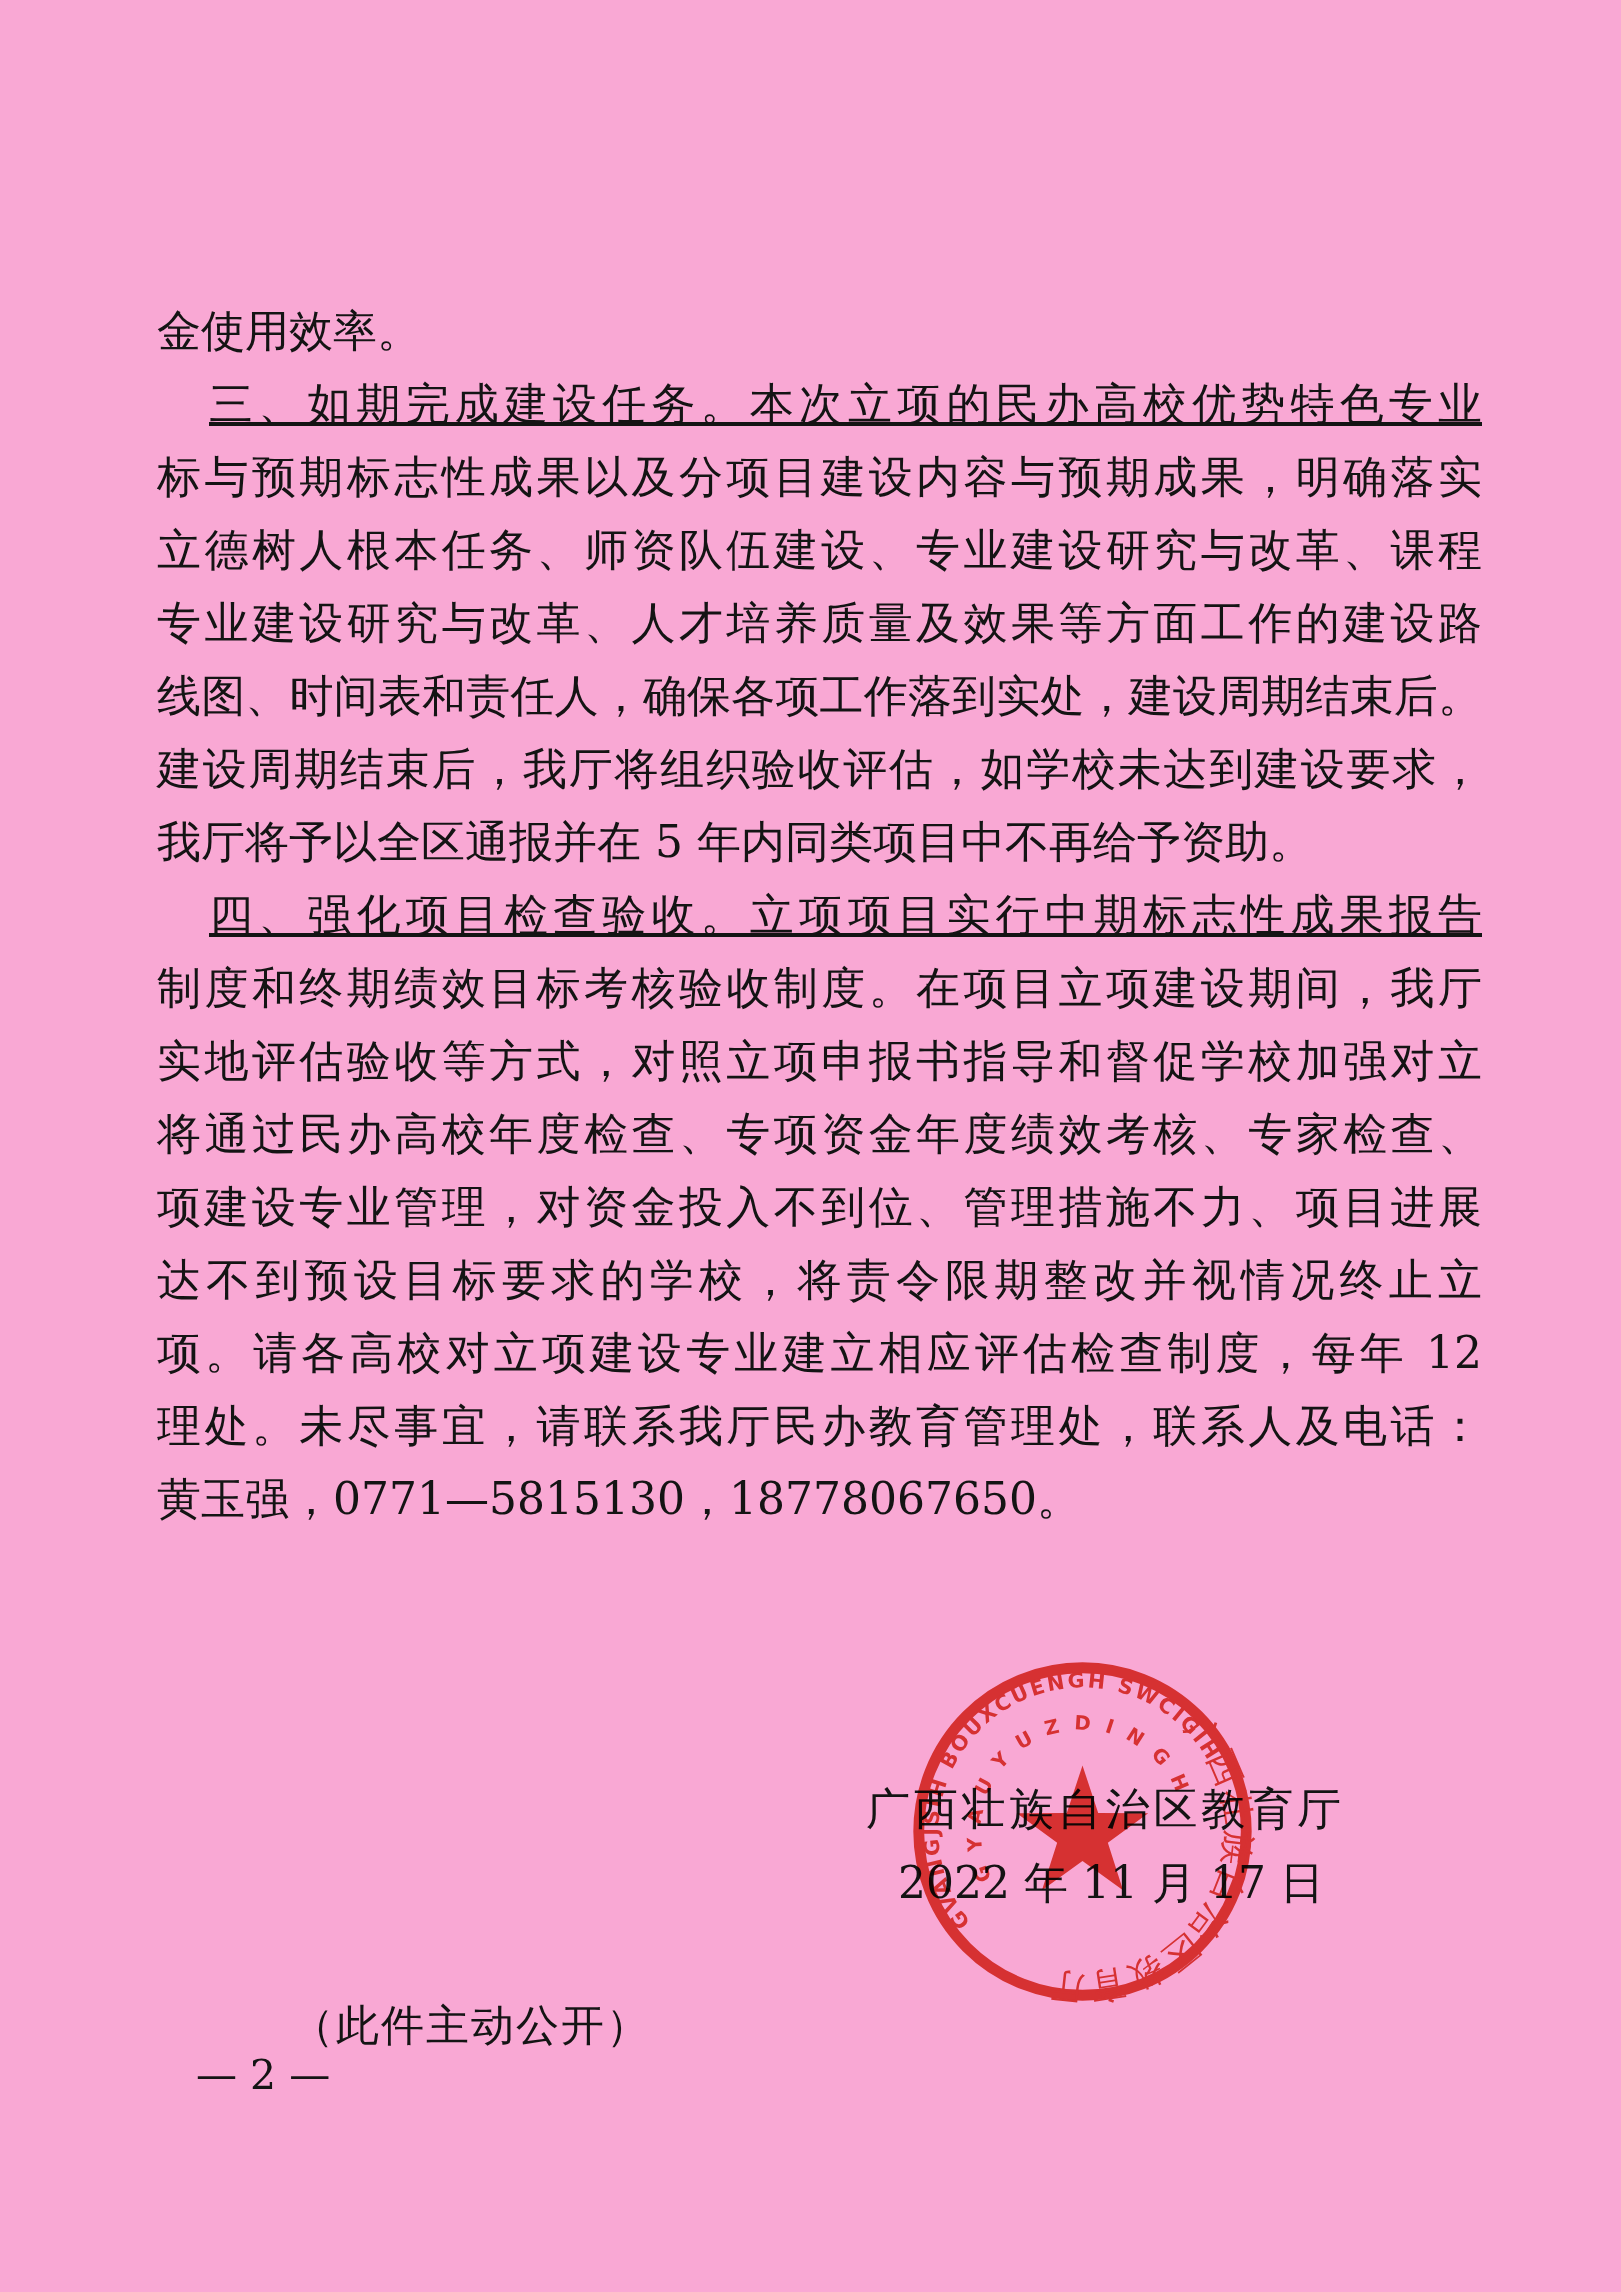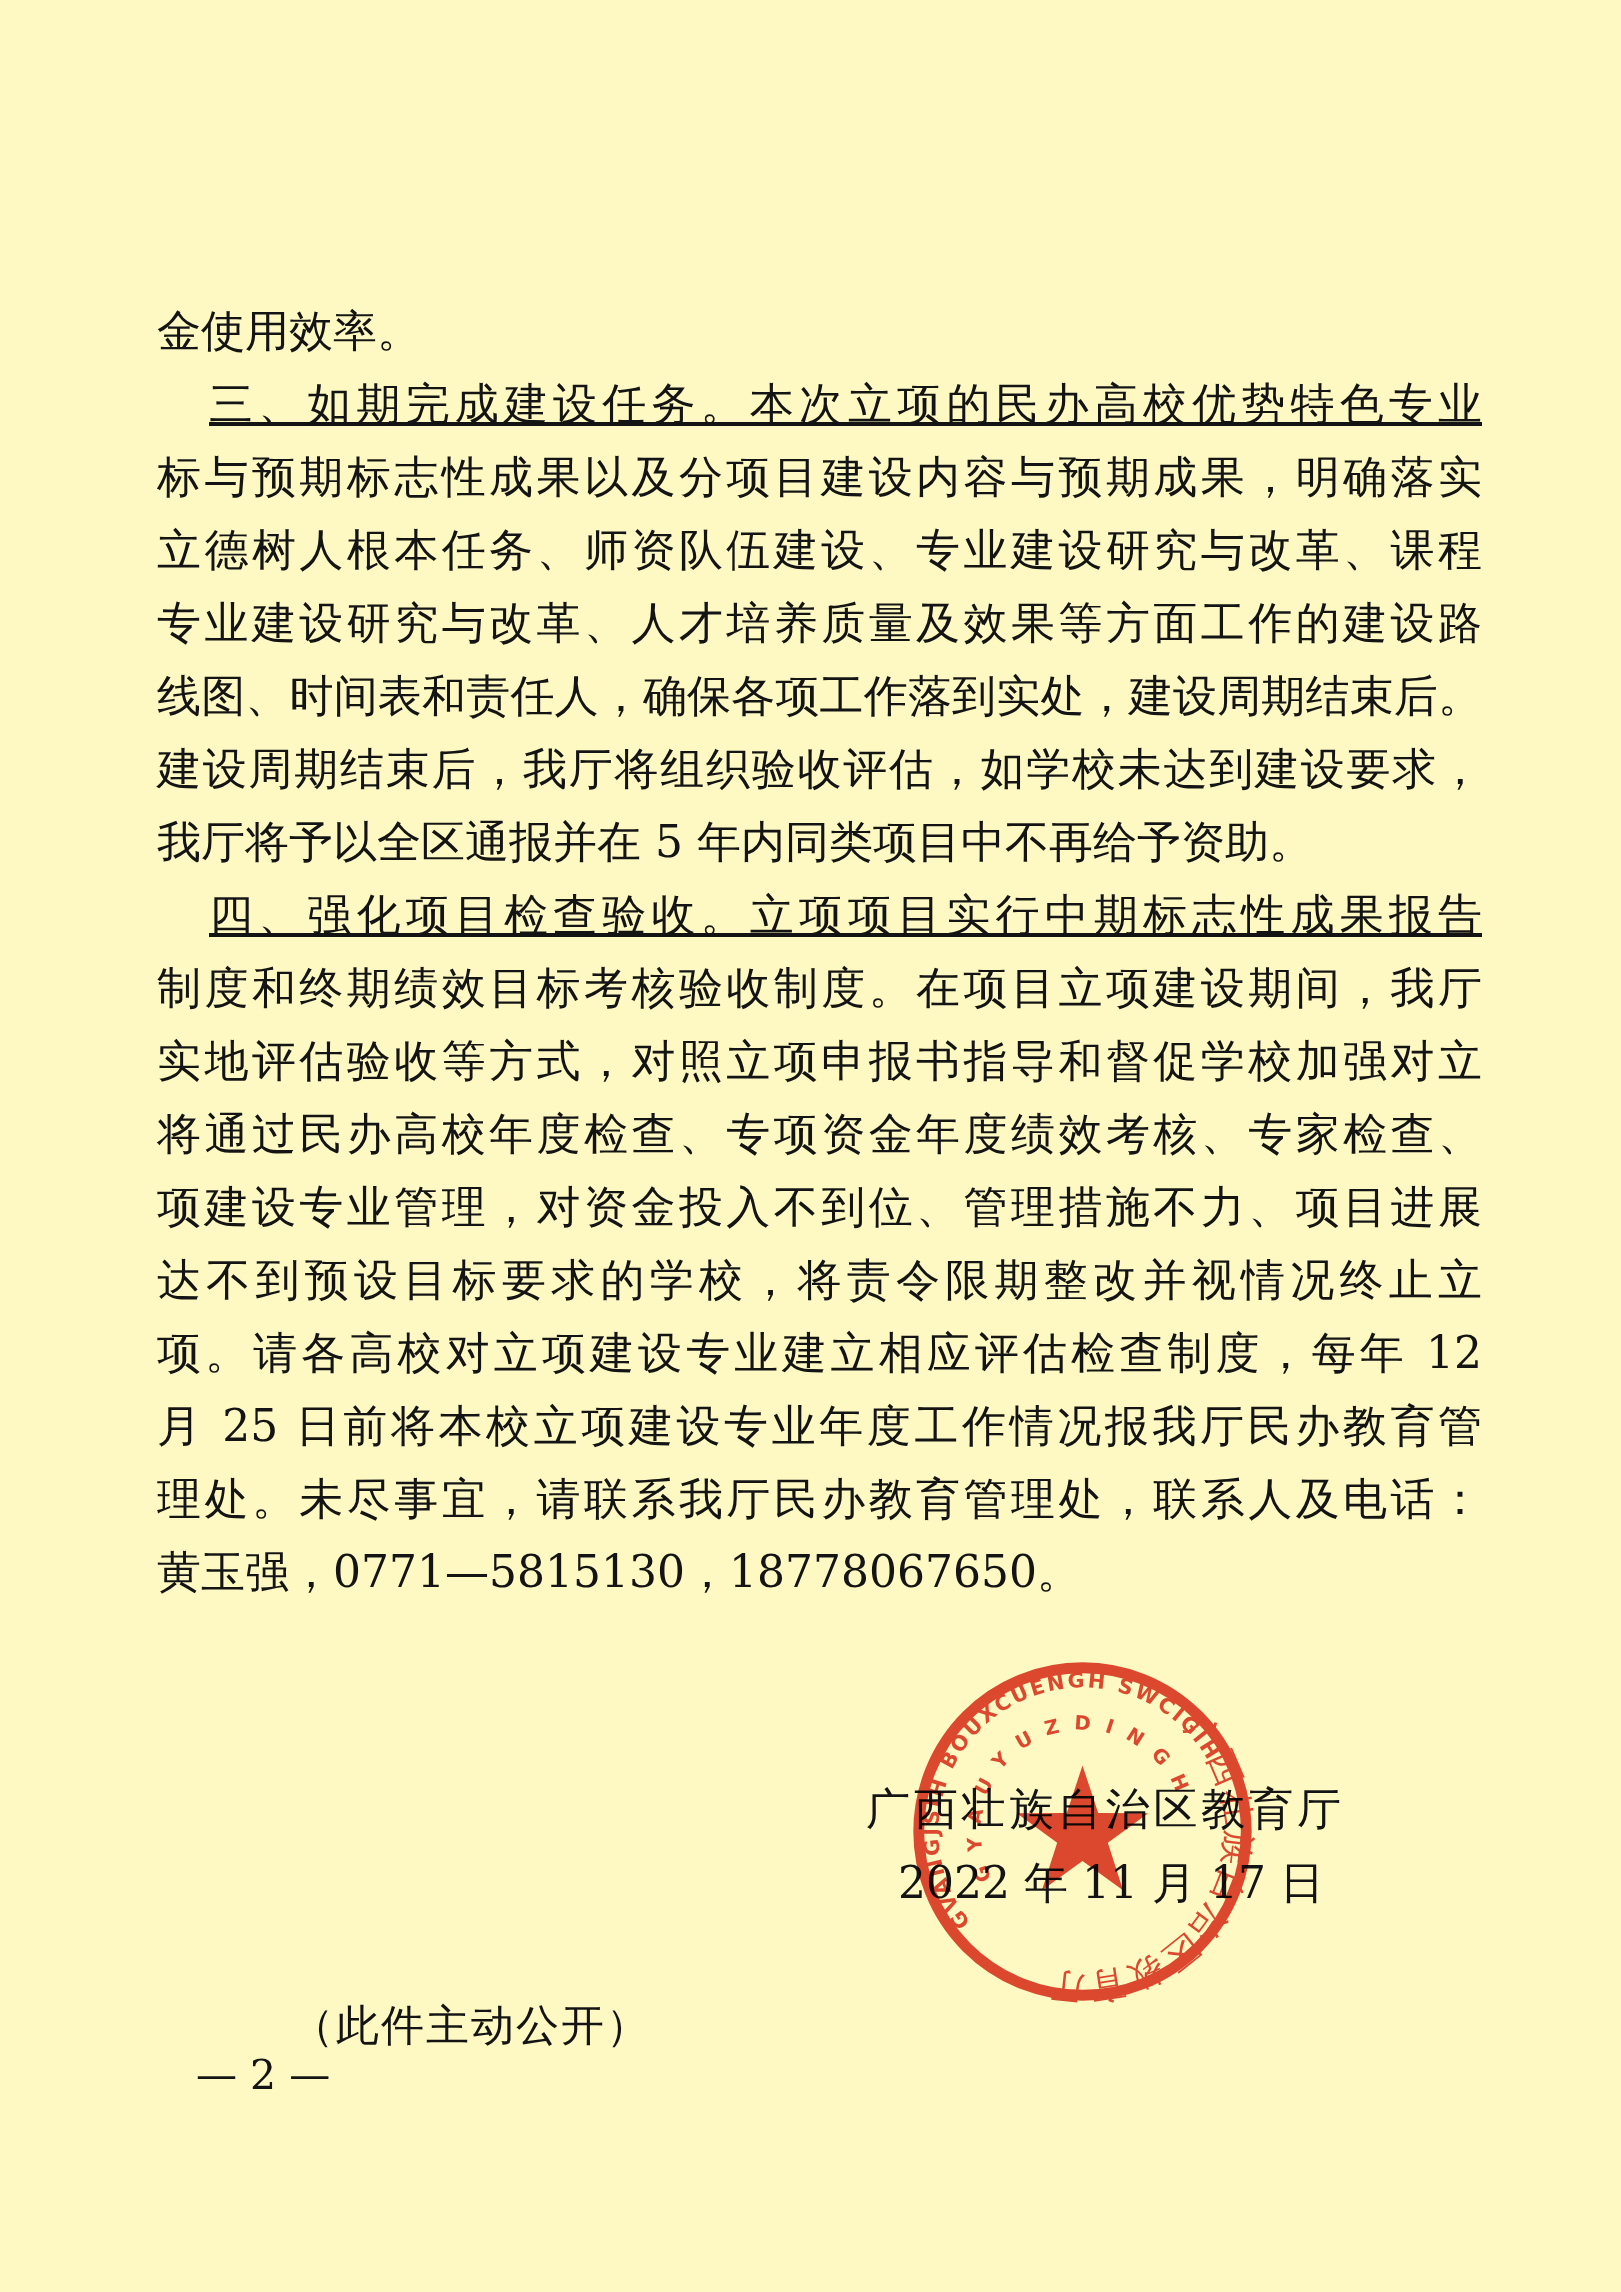--- a/index.html
+++ b/index.html
@@ -1,20 +1,20 @@
 <!DOCTYPE html>
 <html><head>
 <meta charset="utf-8">
 <style>
   html,body { margin:0; padding:0; background:#888; }
   .page {
     position:relative;
     width:1621px; height:2293px;
     margin:0 auto;
-    background:#fef9c3;
+    background:#f9a8d4;
     font-family:"DejaVu Serif","Liberation Serif",serif;
     color:#141414;
     overflow:hidden;
   }
   .body-text {
     position:absolute;
     left:157px; top:294px; width:1325px;
     font-size:44px;
     line-height:73px;
     z-index:1;
@@ -50,21 +50,20 @@
       <div class="line just">线图、时间表和责任人，确保各项工作落到实处，建设周期结束后。</div>
       <div class="line just">建设周期结束后，我厅将组织验收评估，如学校未达到建设要求，</div>
       <div class="line">我厅将予以全区通报并在 5 年内同类项目中不再给予资助。</div>
       <div class="line indent just">四、强化项目检查验收。立项项目实行中期标志性成果报告</div>
       <div class="line just">制度和终期绩效目标考核验收制度。在项目立项建设期间，我厅</div>
       <div class="line just">实地评估验收等方式，对照立项申报书指导和督促学校加强对立</div>
       <div class="line just">将通过民办高校年度检查、专项资金年度绩效考核、专家检查、</div>
       <div class="line just">项建设专业管理，对资金投入不到位、管理措施不力、项目进展</div>
       <div class="line just">达不到预设目标要求的学校，将责令限期整改并视情况终止立</div>
       <div class="line just">项。请各高校对立项建设专业建立相应评估检查制度，每年 12</div>
-      <div class="line just">月 25 日前将本校立项建设专业年度工作情况报我厅民办教育管</div>
       <div class="line just">理处。未尽事宜，请联系我厅民办教育管理处，联系人及电话：</div>
       <div class="line">黄玉强，0771—5815130，18778067650。</div>
     </div>
 
   <div class="abs agency">广西壮族自治区教育厅</div>
   <div class="abs sig-date">2022 年 11 月 17 日</div>
 
   <div class="abs publicity">（此件主动公开）</div>
   <div class="abs page-number">— 2 —</div>
 

